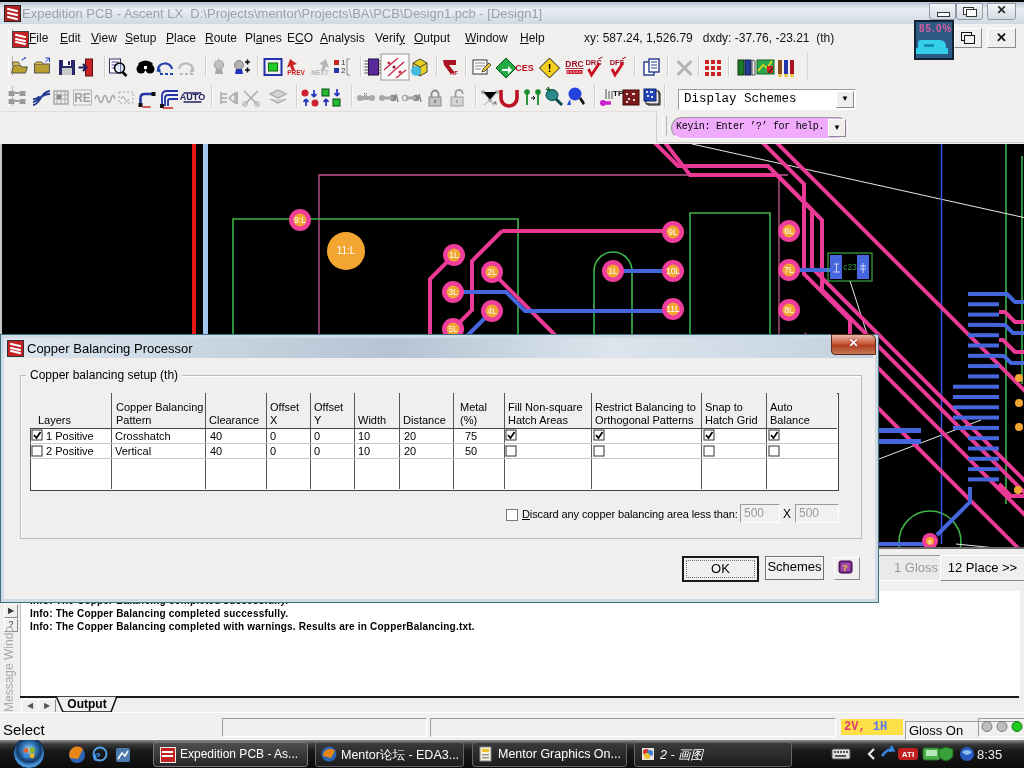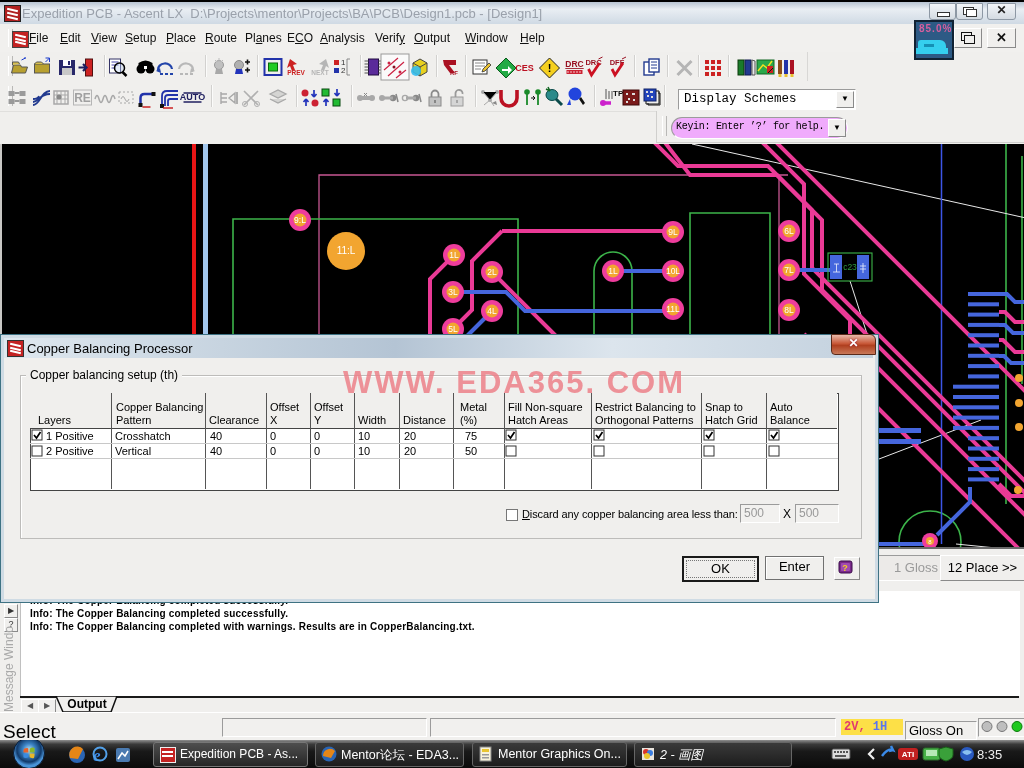--- a/index.html
+++ b/index.html
@@ -40,20 +40,21 @@
 <span class="ab" style="left:125px"><u>S</u>etup</span>
 <span class="ab" style="left:166px"><u>P</u>lace</span>
 <span class="ab" style="left:205px"><u>R</u>oute</span>
 <span class="ab" style="left:245px">Pl<u>a</u>nes</span>
 <span class="ab" style="left:287px">E<u>C</u>O</span>
 <span class="ab" style="left:320px"><u>A</u>nalysis</span>
 <span class="ab" style="left:375px">Verif<u>y</u></span>
 <span class="ab" style="left:414px"><u>O</u>utput</span>
 <span class="ab" style="left:465px"><u>W</u>indow</span>
 <span class="ab" style="left:520px"><u>H</u>elp</span>
+<span class="ab" style="left:584px">xy: 587.24, 1,526.79&nbsp;&nbsp; dxdy: -37.76, -23.21&nbsp; (th)</span>
 </div>
 <div class="ab bevel" style="left:954px;top:28px;width:26px;height:18px;">
     <div class="ab" style="left:6px;top:3px;width:9px;height:7px;border:1px solid #111;"></div>
     <div class="ab" style="left:9px;top:6px;width:9px;height:7px;border:1px solid #111;background:#f0efed;"></div>
   </div>
 <div class="ab bevel" style="left:987px;top:28px;width:27px;height:18px;color:#111;font-weight:bold;font-size:13px;text-align:center;line-height:17px;">✕</div>
 
 <div class="ab" style="left:914px;top:20px;width:36px;height:36px;background:#2d5a85;border:2px solid #123;z-index:30;">
  <div class="ab" style="left:3px;top:1px;color:#d75f9e;font-size:10px;font-weight:bold;letter-spacing:1px;">85.0%</div>
  <div class="ab" style="left:2px;top:18px;width:28px;height:14px;background:#35cfee;border-radius:3px 6px 0 0;"></div>
@@ -568,21 +569,20 @@
   <div class="ab" style="left:2px;top:3px;width:11px;height:2px;background:#fff;transform:rotate(14deg)"></div>
   <div class="ab" style="left:2px;top:7px;width:11px;height:2px;background:#fff;transform:rotate(14deg)"></div>
   <div class="ab" style="left:2px;top:10px;width:11px;height:2px;background:#fff;transform:rotate(14deg)"></div>
  </div>
  <div class="ab" style="left:26px;top:6px;font-size:13px;color:#000;">Copper Balancing Processor</div>
  <div class="ab" style="left:830px;top:-1px;width:43px;height:19px;background:linear-gradient(#e8b8a8,#c85838 45%,#b04020 55%,#c87858);border:1px solid #5a2a1a;border-radius:0 6px 0 4px;color:#fff;font-weight:bold;font-size:12px;text-align:center;line-height:17px;text-shadow:0 0 2px #802;">✕</div>
 
  <div class="ab" style="left:19px;top:40px;width:840px;height:162px;border:1px solid #bdbcba;box-shadow:1px 1px 0 #fff inset;"></div>
  <div class="ab" style="left:25px;top:33px;background:#f0efed;padding:0 4px;font-size:12px;color:#000;">Copper balancing setup (th)</div>
 
- <div class="ab" style="left:342px;top:30px;font-size:31px;font-weight:bold;color:rgba(236,128,136,0.85);letter-spacing:2px;white-space:nowrap;z-index:3;font-family:'Liberation Sans',sans-serif;">WWW. EDA365. COM</div>
 
  <div class="ab" style="left:29px;top:58px;width:807px;height:96px;background:#fff;border:1px solid #444;"></div>
  <div class="ab" style="left:29px;top:58px;width:807px;height:35px;background:#f0efed;border-bottom:1px solid #444;"></div>
  <svg class="ab" style="left:29px;top:58px" width="808" height="97">
   <g stroke="#555" stroke-width="1">
    <line x1="81.5" y1="0" x2="81.5" y2="96"></line>
         <line x1="175.5" y1="0" x2="175.5" y2="96"></line>
    <line x1="236.5" y1="0" x2="236.5" y2="96"></line>
         <line x1="280.5" y1="0" x2="280.5" y2="96"></line>
    <line x1="324.5" y1="0" x2="324.5" y2="96"></line>
@@ -656,36 +656,36 @@
 
  <div class="ab" style="left:505px;top:174px;width:10px;height:10px;background:#fff;border:1px solid #777;"></div>
  <div class="ab" style="left:521px;top:173px;font-size:11px;color:#000;letter-spacing:-0.1px;"><u>D</u>iscard any copper balancing area less than:</div>
  <div class="ab sunk" style="left:739px;top:169px;width:38px;height:17px;background:#f2f1ef;color:#999;font-size:12px;line-height:17px;"><span style="margin-left:3px">500</span></div>
  <div class="ab" style="left:782px;top:172px;font-size:12px;color:#000;">X</div>
  <div class="ab sunk" style="left:794px;top:169px;width:42px;height:17px;background:#f2f1ef;color:#999;font-size:12px;line-height:17px;"><span style="margin-left:3px">500</span></div>
 
  <div class="ab" style="left:662px;top:221px;width:73px;height:22px;background:#f0efed;border:2px solid #1a1a1a;margin-left:19px;">
       <div style="position:absolute;left:2px;top:2px;right:2px;bottom:2px;border:1px dotted #777;font-size:13px;text-align:center;line-height:15px;color:#000;">OK</div>
     </div>
- <div class="ab" style="left:764px;top:221px;width:57px;height:22px;background:#f0efed;border:1px solid #707070;box-shadow:inset 1px 1px 0 #fff;font-size:13px;text-align:center;line-height:20px;color:#000;">Enter</div>
+ <div class="ab" style="left:764px;top:221px;width:57px;height:22px;background:#f0efed;border:1px solid #707070;box-shadow:inset 1px 1px 0 #fff;font-size:13px;text-align:center;line-height:20px;color:#000;">Schemes</div>
  <div class="ab bevel" style="left:833px;top:222px;width:24px;height:21px;">
   <svg width="22" height="19">
         <rect x="4" y="3" width="13" height="12" rx="2" fill="#7a2a8a" stroke="#3a0a4a"></rect>
         <rect x="6" y="5" width="9" height="8" rx="1" fill="#a04ab0"></rect>
         <text x="10" y="13" font-size="9" font-weight="bold" fill="#f5d020" text-anchor="middle">?</text>
       </svg>
  </div>
 </div>
 
 <div class="ab" id="statusbar" style="left:0;top:712px;width:1024px;height:28px;background:#f1f0ee;border-top:1px solid #fff;z-index:6;">
- <div class="ab" style="left:3px;top:8px;font-size:19px;color:#000;">Select</div>
+ <div class="ab" style="left:3px;top:8px;font-size:15px;color:#000;">Select</div>
  <div class="ab sunk" style="left:222px;top:5px;width:203px;height:17px;"></div>
  <div class="ab sunk" style="left:430px;top:5px;width:404px;height:17px;"></div>
  <div class="ab" style="left:841px;top:6px;width:62px;height:16px;background:#fde047;font-family:'Liberation Mono',monospace;font-size:12px;font-weight:bold;line-height:16px;"><span style="color:#e03a6e;margin-left:3px;">2V,</span><span style="color:#5b76ee;"> 1H</span></div>
- <div class="ab sunk" style="left:905px;top:8px;width:70px;height:17px;">
+ <div class="ab sunk" style="left:905px;top:8px;width:70px;height:17px;padding-left:41px;">
       <div class="ab" style="left:3px;top:1px;font-size:13px;color:#000;">Gloss On</div>
     </div>
  <div class="ab sunk" style="left:978px;top:5px;width:46px;height:17px;"></div>
  <svg class="ab" style="left:978px;top:5px" width="46" height="17">
   <circle cx="9" cy="8.5" r="5" fill="#bebebe" stroke="#777"></circle>
   <circle cx="24" cy="8.5" r="5" fill="#bebebe" stroke="#777"></circle>
   <circle cx="39" cy="8.5" r="5" fill="#1fc91f" stroke="#0a7a0a"></circle>
  </svg>
 </div>
 

